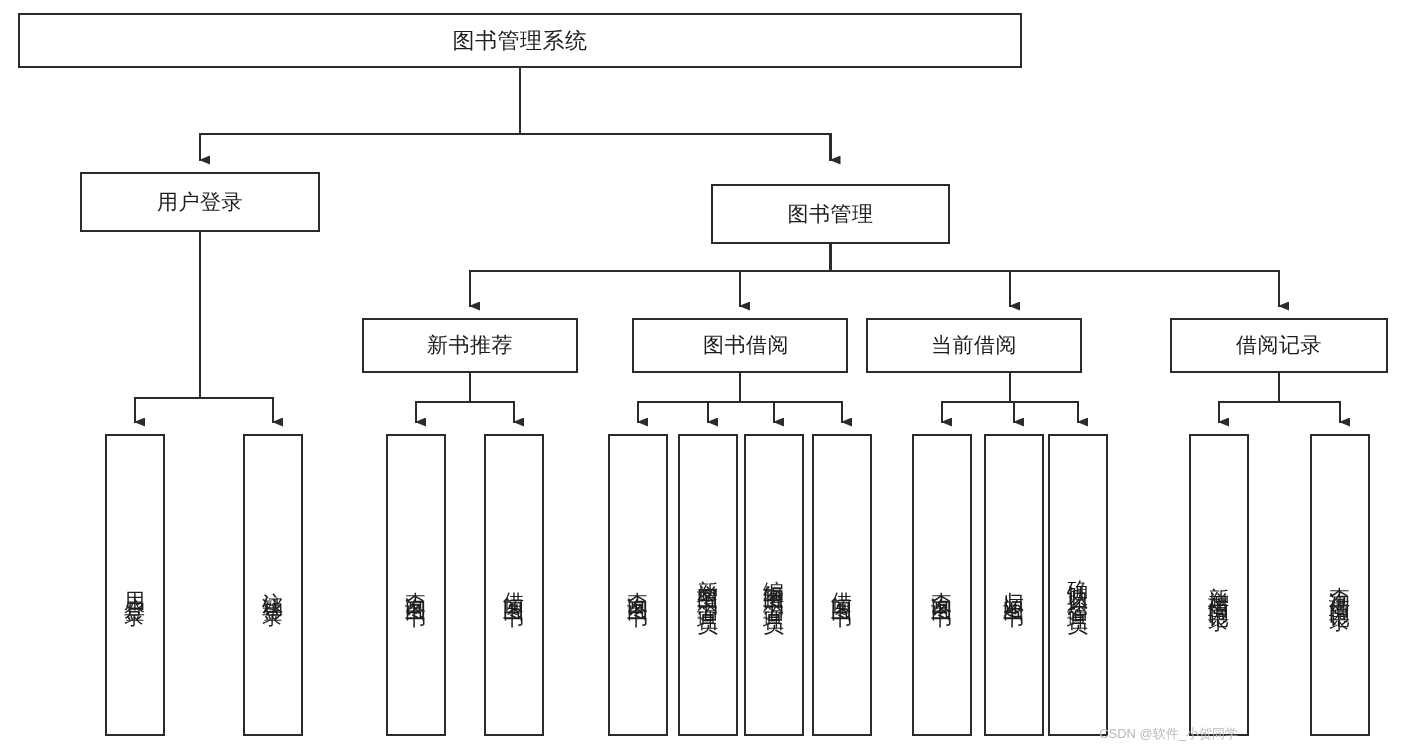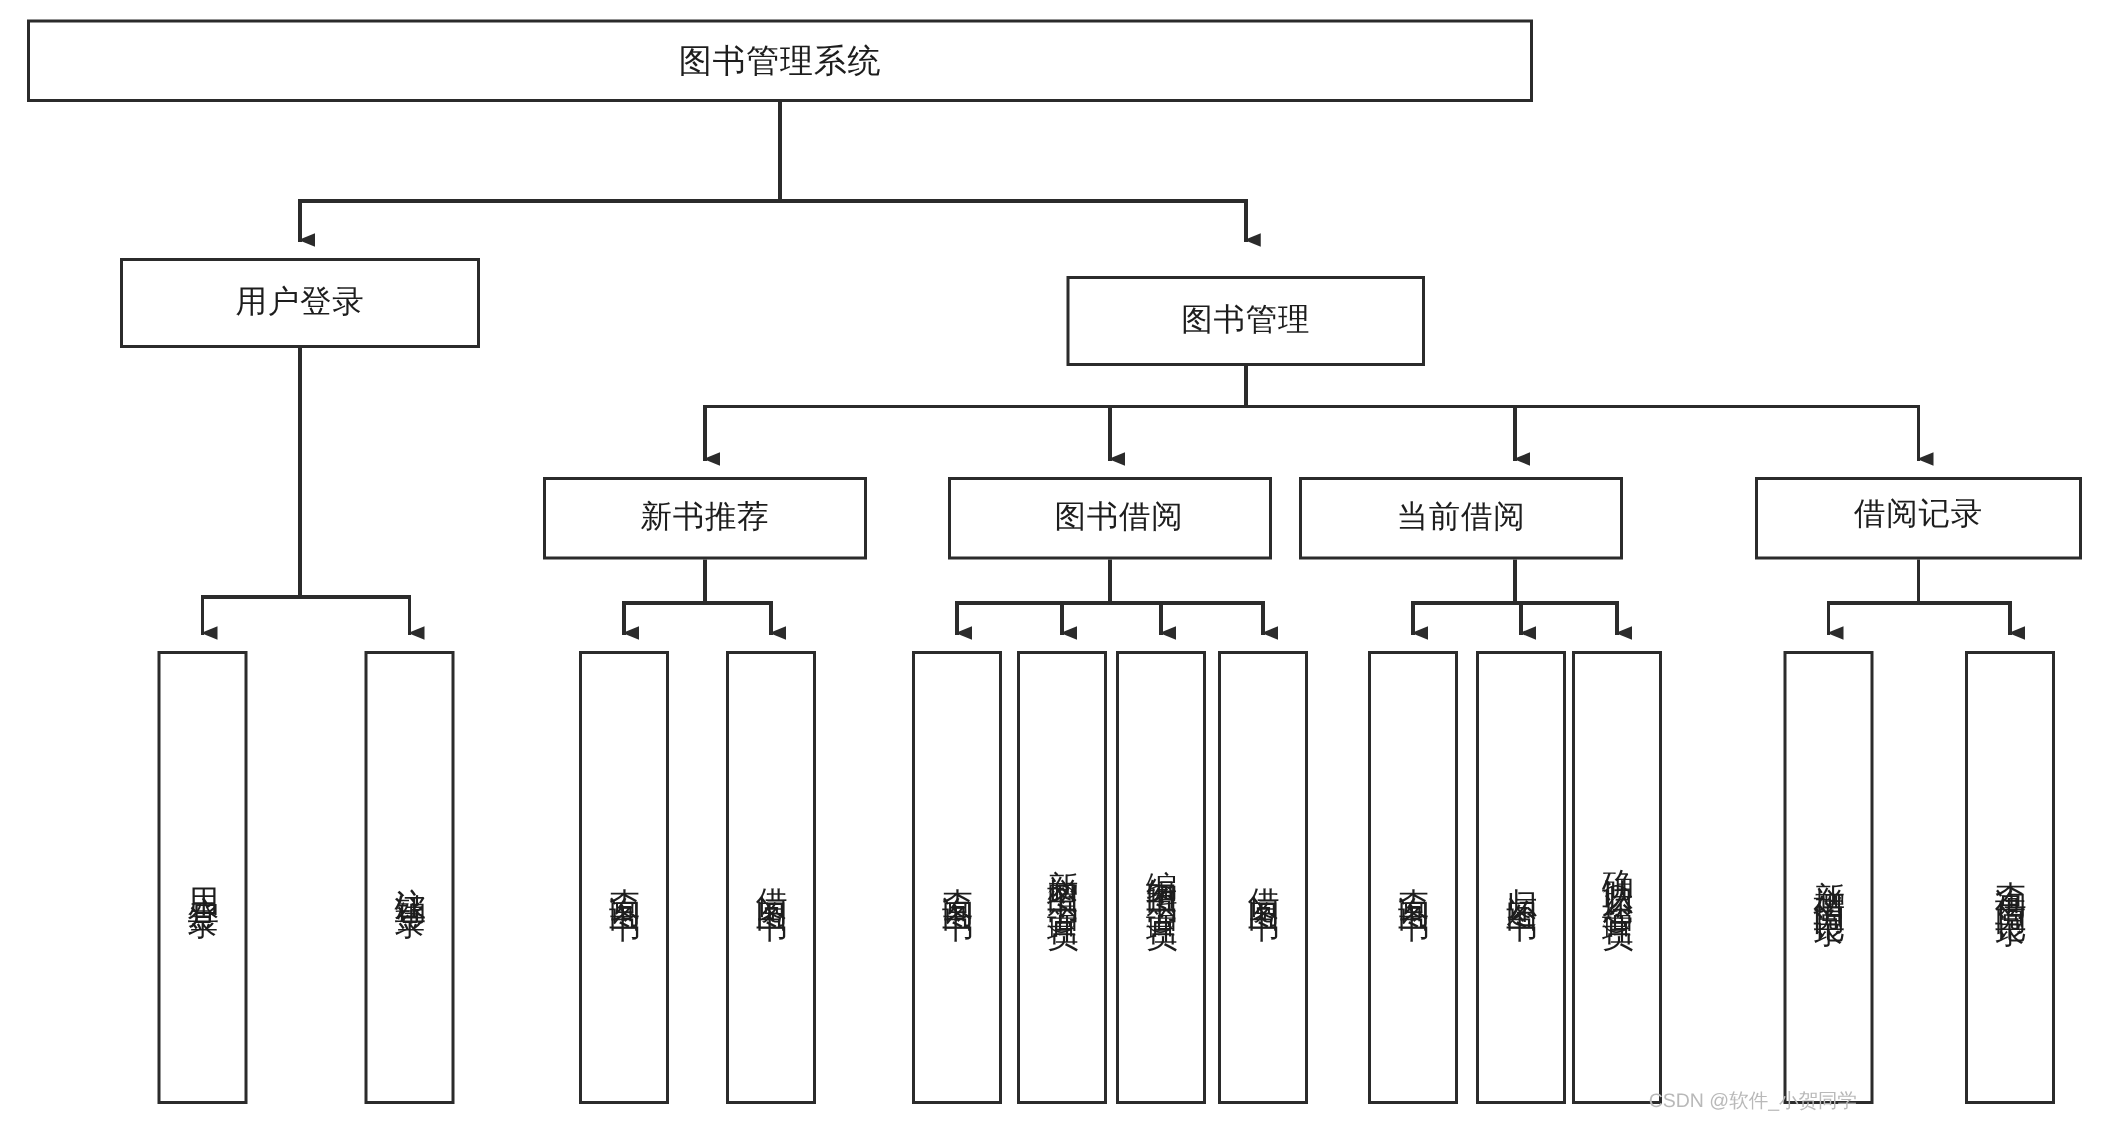--- a/index.html
+++ b/index.html
@@ -139,21 +139,21 @@
       <div class="node horiz" style="left: 362px; top: 318px; width: 216px; height: 55px; border-color: rgb(43, 43, 43);">
         <span class="node-label" style="color: rgb(29, 29, 29);">新书推荐</span>
       </div>
       <div class="node horiz" style="left: 632px; top: 318px; width: 216px; height: 55px; border-color: rgb(43, 43, 43); padding-left: 12px;">
         <span class="node-label" style="color: rgb(29, 29, 29);">图书借阅</span>
       </div>
       <div class="node horiz" style="left: 866px; top: 318px; width: 216px; height: 55px; border-color: rgb(43, 43, 43);">
         <span class="node-label" style="color: rgb(29, 29, 29);">当前借阅</span>
       </div>
       <div class="node horiz" style="left: 1170px; top: 318px; width: 218px; height: 55px; border-color: rgb(43, 43, 43);">
-        <span class="node-label" style="color: rgb(29, 29, 29); font-family: Liberation Mono, monospace;">借阅记录</span>
+        <span class="node-label" style="color: rgb(29, 29, 29);">借阅记录</span>
       </div>
       <div class="node vert" style="left: 105px; top: 434px; width: 60px; height: 302px; border-color: rgb(43, 43, 43);">
         <span class="node-label" style="color: rgb(29, 29, 29);">用户登录</span>
       </div>
       <div class="node vert" style="left: 243px; top: 434px; width: 60px; height: 302px; border-color: rgb(43, 43, 43);">
         <span class="node-label" style="color: rgb(29, 29, 29);">注销登录</span>
       </div>
       <div class="node vert" style="left: 386px; top: 434px; width: 60px; height: 302px; border-color: rgb(43, 43, 43);">
         <span class="node-label" style="color: rgb(29, 29, 29);">查询图书</span>
       </div>

